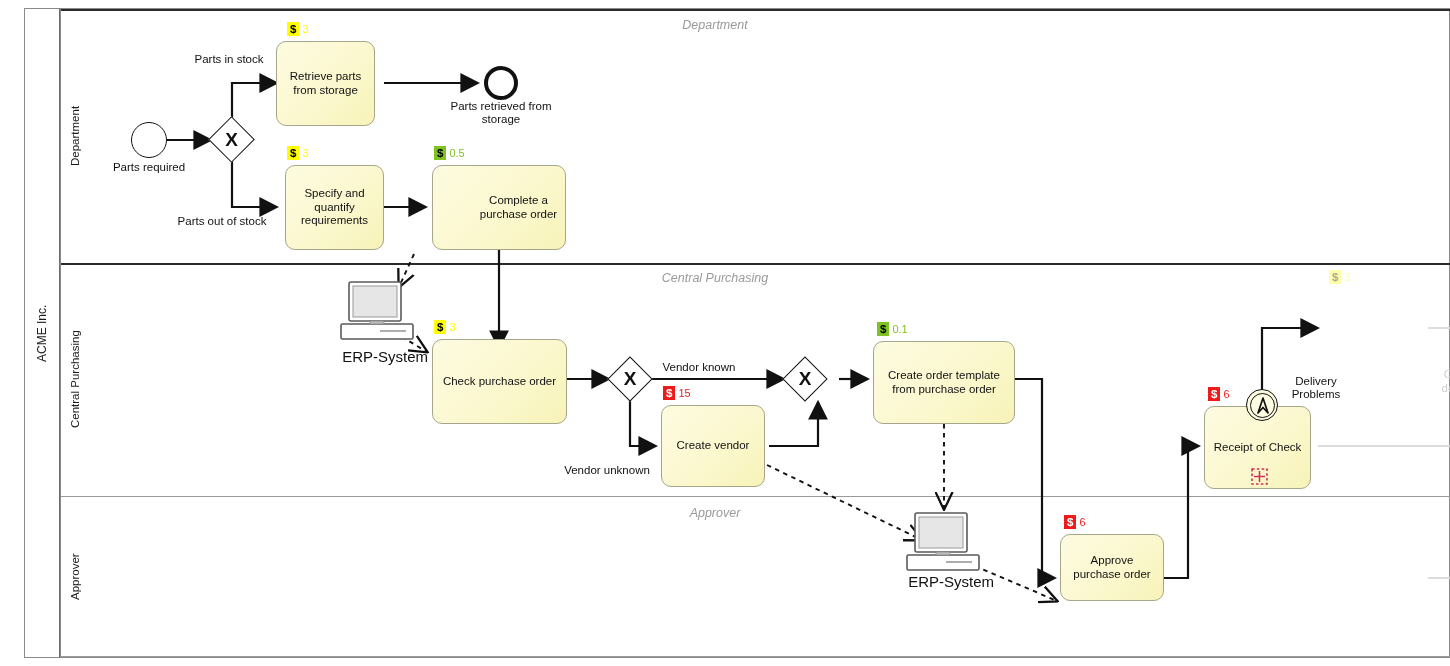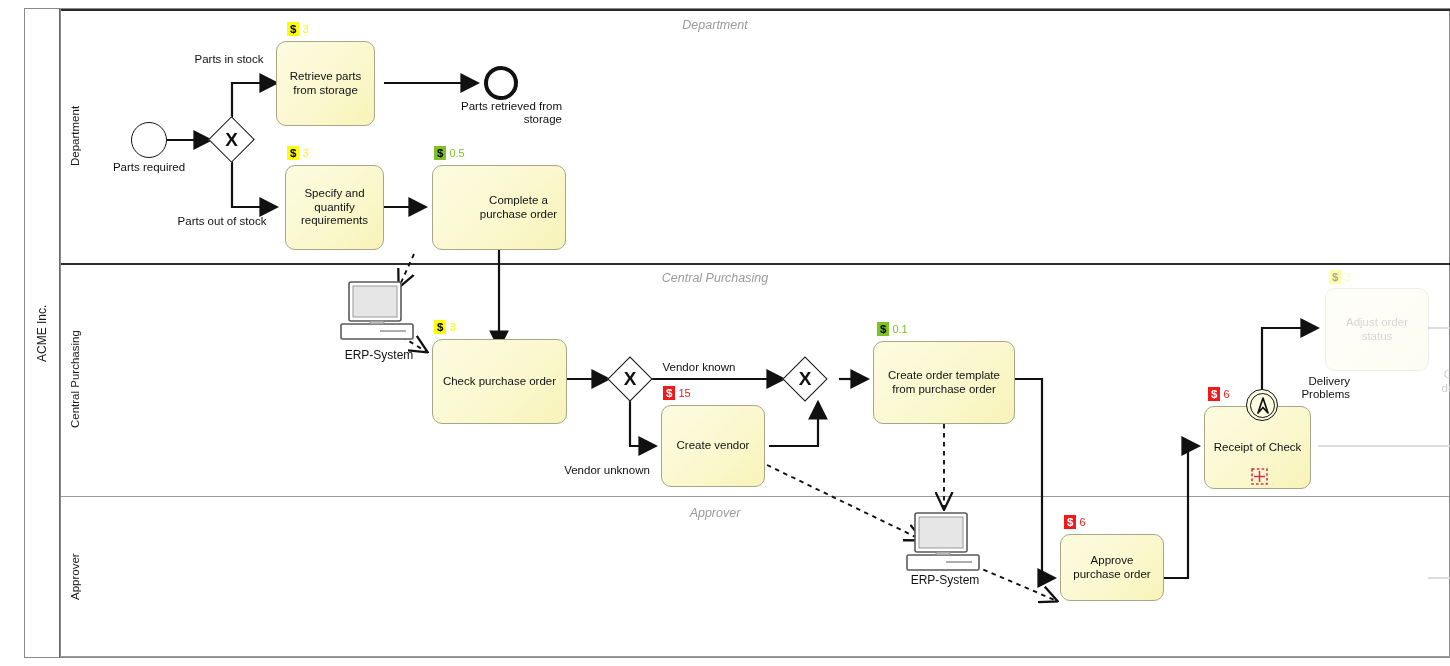--- a/index.html
+++ b/index.html
@@ -45,22 +45,22 @@
   .badge.yellow .sym{background:#ffff00;color:#000;}
   .badge.yellow .val{color:#ffff00;}
   .badge.green  .sym{background:#7fc224;color:#000;}
   .badge.green  .val{color:#7fc224;}
   .badge.red    .sym{background:#ef1b1b;color:#fff;}
   .badge.red    .val{color:#ef1b1b;}
   .badge.ghost{opacity:.35;}
 
   
   .flabel{position:absolute;font-size:11.5px;color:#111;text-align:center;white-space:nowrap;line-height:1.15;}
-  .flabel.wrap{white-space:normal;text-align:right;}
-  .obj-label{position:absolute;font-size:12px;color:#111;text-align:center;white-space:nowrap;}
+  .flabel.wrap{white-space:normal;}
+  .obj-label{position:absolute;font-size:15px;color:#111;text-align:right;white-space:nowrap;}
   .ghost-text{position:absolute;font-size:11.5px;color:#cfcfcf;text-align:center;line-height:1.2;}
 
   
   svg.edges{position:absolute;left:0;top:0;width:1450px;height:666px;pointer-events:none;}
 
   
   .erp{position:absolute;}
 </style>
 </head>
 <body>
@@ -245,23 +245,20 @@
     <svg width="32" height="32" viewBox="0 0 32 32" style="position:absolute;left:0;top:0;">
       <path d="M16,8 L21,23 L16,17.5 L11,23 Z" fill="none" stroke="#111" stroke-width="1.7" stroke-linejoin="round"></path>
     </svg>
   </div>
   <div class="flabel wrap" style="left:1282px;top:375px;width:68px;">Delivery Problems</div>
 
   <div class="badge yellow ghost" style="left:1329px;top:270px;">
     <span class="sym">$</span>
     <span class="val">3</span>
   </div>
-  <div class="task ghost" style="left:1325px;top:288px;width:104px;height:83px;">
-    <span class="tlabel">Adjust order status</span>
-  </div>
   <div class="ghost-text" style="left:1438px;top:368px;width:20px;">
     <span>C</span><br>
     <span>de</span>
   </div>
 
   <div class="erp" style="left:906px;top:512px;">
     <svg width="78" height="62" viewBox="0 0 78 62">
       <rect x="9" y="1" width="52" height="39" rx="2" fill="#ffffff" stroke="#5a5a5a" stroke-width="1.6"></rect>
       <rect x="13" y="5" width="44" height="31" fill="#e6e6e6" stroke="#9a9a9a" stroke-width="1"></rect>
       <rect x="1" y="43" width="72" height="15" rx="1.5" fill="#ffffff" stroke="#5a5a5a" stroke-width="1.6"></rect>

